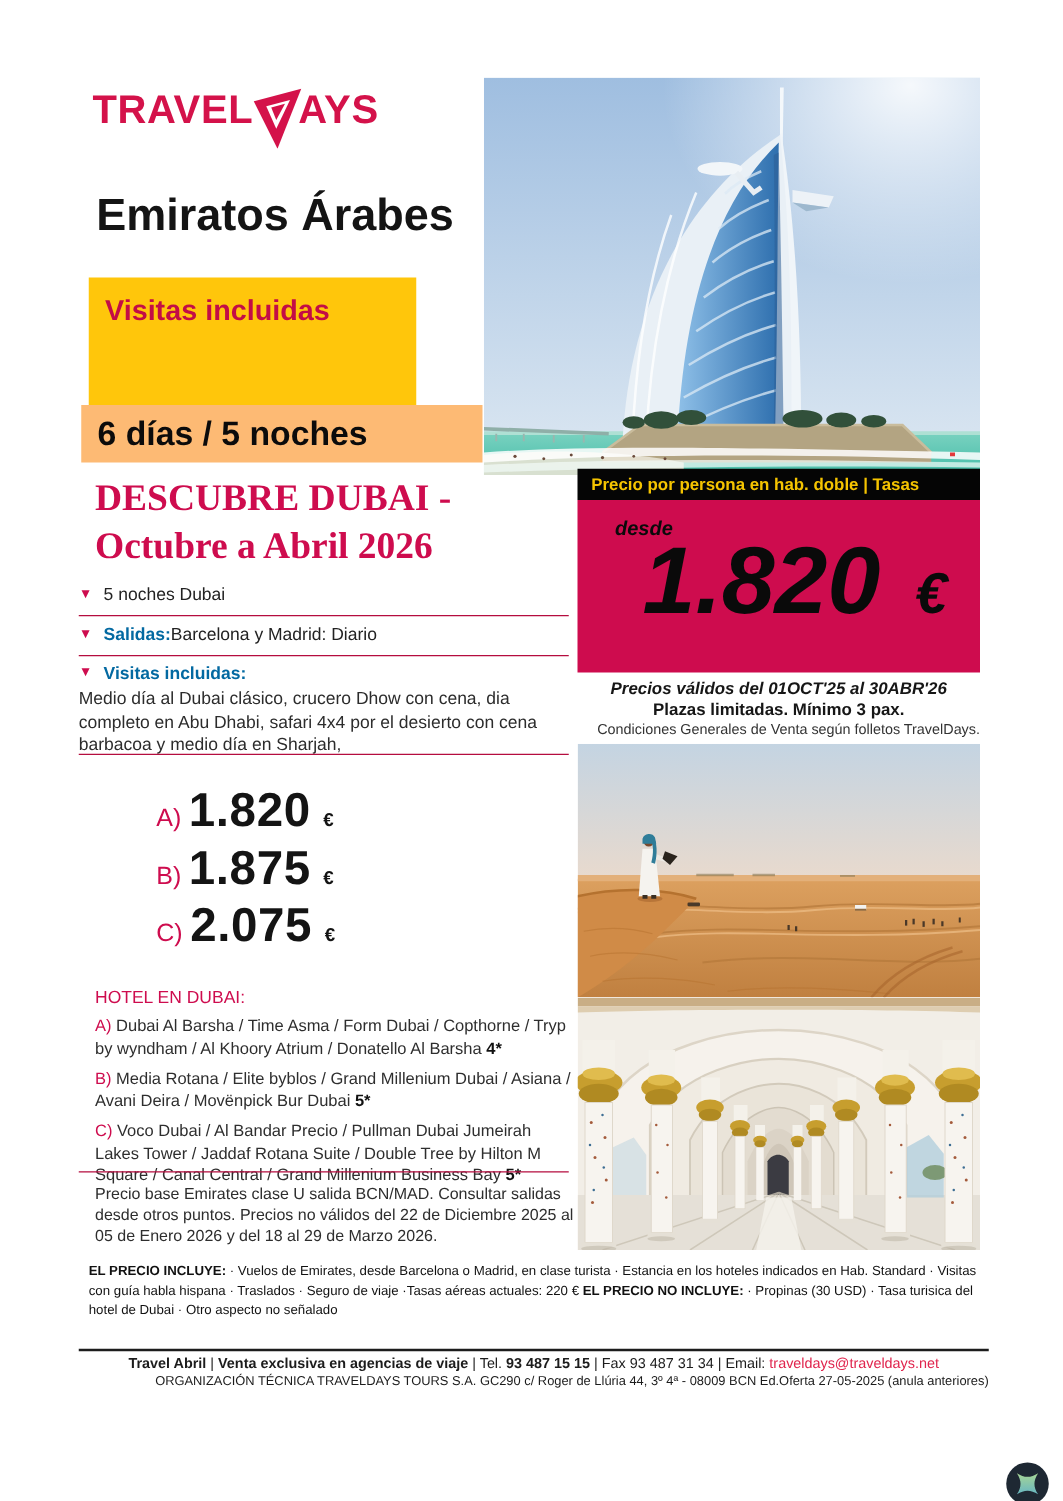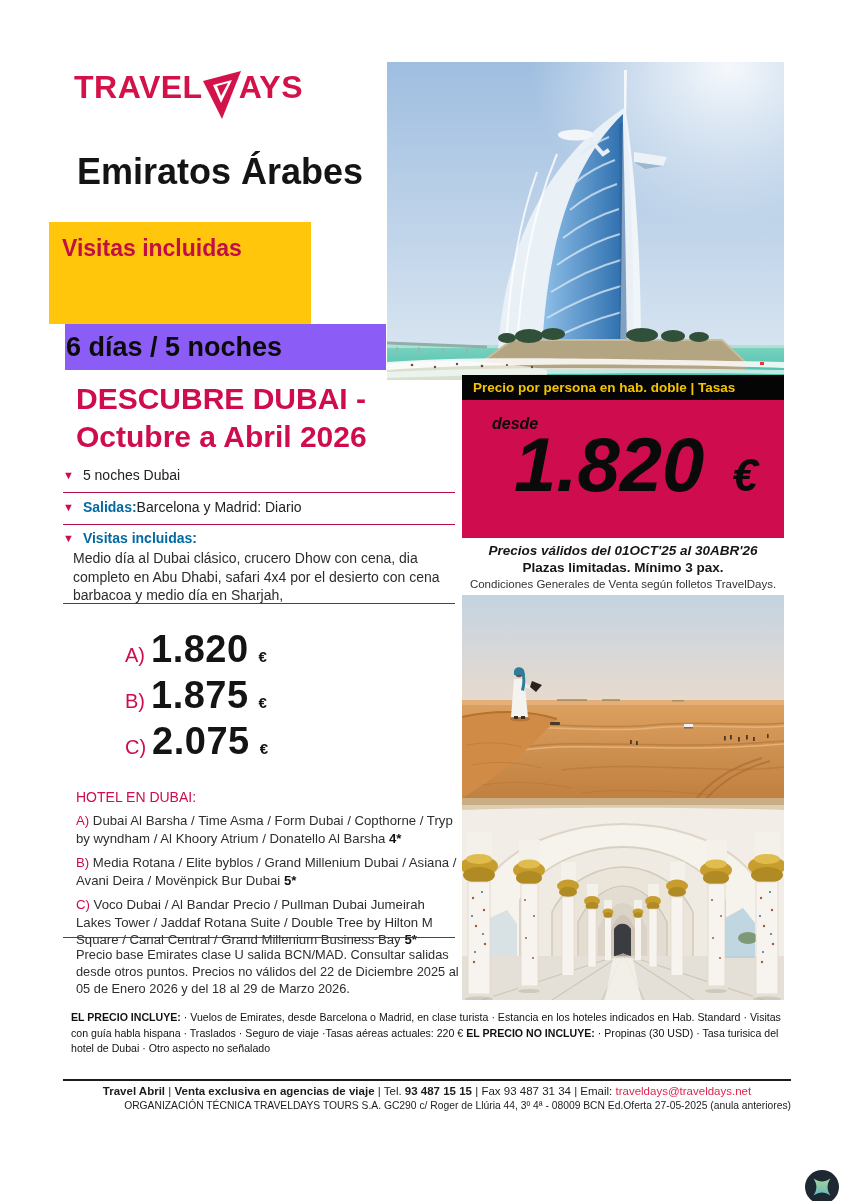--- a/index.html
+++ b/index.html
@@ -11,35 +11,35 @@
   }
   .abs { position:absolute; }
 
   
   .logo { left:74px; top:57px; display:flex; align-items:flex-start;
           font-weight:bold; font-size:32px; letter-spacing:.5px; color:#D4124A; }
   .logo .dmark { width:40px; height:50px; margin:0 -3px 0 -1px; }
 
   .main-title { left:77px; top:139px; font-size:36px; font-weight:bold; color:#141414; }
 
-  .yellow-box { left:49px; top:210px; width:262px; height:102px; background:#FFC60B; }
+  .yellow-box { left:71px; top:210px; width:262px; height:102px; background:#FFC60B; }
   .yellow-box .txt { margin:13px 0 0 13px; font-size:23px; font-weight:bold; color:#C30D46; }
 
-  .red-bar { left:65px; top:312px; width:321px; height:46px; background:#8b5cf6;
-             display:flex; align-items:center; padding-left:1px;
+  .red-bar { left:65px; top:312px; width:321px; height:46px; background:#fdba74;
+             display:flex; align-items:center; padding-left:13px;
              font-size:27px; font-weight:bold; color:#0b0b0b; }
 
-  .descubre { left:76px; top:368px; font-size:30px; font-weight:bold; color:#CE0C4E; line-height:38px; }
+  .descubre { left:76px; top:368px; font-size:30px; font-weight:bold; color:#CE0C4E; line-height:38px;font-family:Liberation Serif, serif; }
 
   .bullet-row { left:63px; width:392px; display:flex; align-items:center;
                 font-size:14px; color:#222; }
   .bullet-line { border-bottom:1.5px solid #B50D3F; padding-bottom:9px; }
   .tri { color:#CE0C4E; font-size:11px; margin-right:9px; line-height:1; }
   .b-bold { font-weight:bold; color:#0369a1; }
-  .visitas-para { left:73px; top:537px; width:390px; font-size:14px; line-height:18.5px; color:#2c2c2c; }
+  .visitas-para { left:63px; top:537px; width:390px; font-size:14px; line-height:18.5px; color:#2c2c2c; }
   .sep-line { left:63px; width:392px; border-top:1.5px solid #B50D3F; }
 
   .price-list { left:125px; top:616px; }
   .price-row { display:flex; align-items:baseline; height:46px; }
   .p-letter { font-size:20px; color:#CE0C4E; margin-right:6px; }
   .p-amount { font-size:38px; font-weight:bold; color:#141414; letter-spacing:.5px; }
   .p-eur { font-size:15px; font-weight:bold; color:#141414; margin-left:10px; }
 
   .hotels { left:76px; top:777px; width:383px; }
   .hotels h3 { font-size:14px; font-weight:normal; color:#CE0C4E; margin-bottom:7px; }
@@ -56,21 +56,21 @@
   .price-bar { left:462px; top:363px; width:322px; height:25px; background:#050505;
                color:#F5C400; font-size:13.5px; font-weight:bold; line-height:25px; padding-left:11px; }
   .price-box { left:462px; top:388px; width:322px; height:138px; background:#CE0C4E;font-style:italic; }
   .desde { position:absolute; left:30px; top:15px; font-size:16px; font-weight:bold; color:#0a0a0a; }
   .big-price { position:absolute; left:52px; top:27px; display:flex; align-items:baseline; }
   .big-amt { font-size:76px; font-weight:bold; line-height:1; color:#0a0a0a; }
   .big-eur { font-size:46px; font-weight:bold; color:#0a0a0a; margin-left:28px; }
 
   .validity1 { left:462px; top:531px; width:322px; text-align:center; font-size:13.5px; font-weight:bold; color:#161616;font-style:italic; }
   .validity2 { left:462px; top:548px; width:322px; text-align:center; font-size:13.5px; font-weight:bold; color:#161616; }
-  .conditions { left:462px; top:566px; width:322px; text-align:center; font-size:11.5px; color:#333; }
+  .conditions { left:462px; top:566px; width:322px; text-align:right; font-size:11.5px; color:#333; }
 
   .photo-desert { left:462px; top:583px; width:322px; height:203px; }
   .photo-mosque { left:462px; top:786px; width:322px; height:202px; }
 
   .fine-print { left:71px; top:998px; width:728px; font-size:10.6px; line-height:15.6px; color:#111; }
   .fp-bold { font-weight:bold; }
 
   .footer-rule { left:63px; top:1067px; width:728px; border-top:2px solid #1c1c1c; }
   .footer-l1 { left:63px; top:1073px; width:728px; text-align:center; font-size:11.5px; color:#1c1c1c; }
   .footer-l1 .fb { font-weight:bold; }

